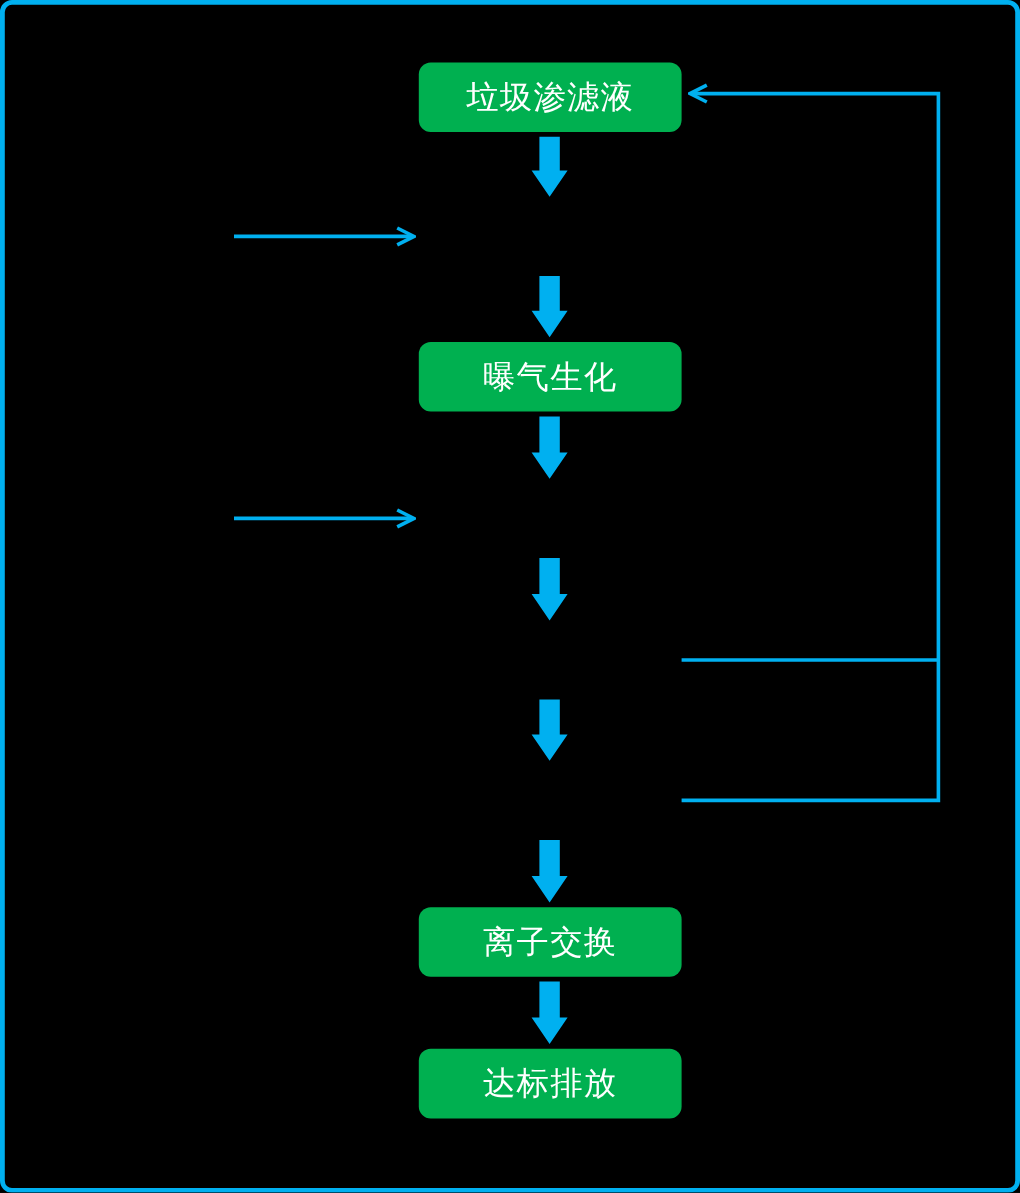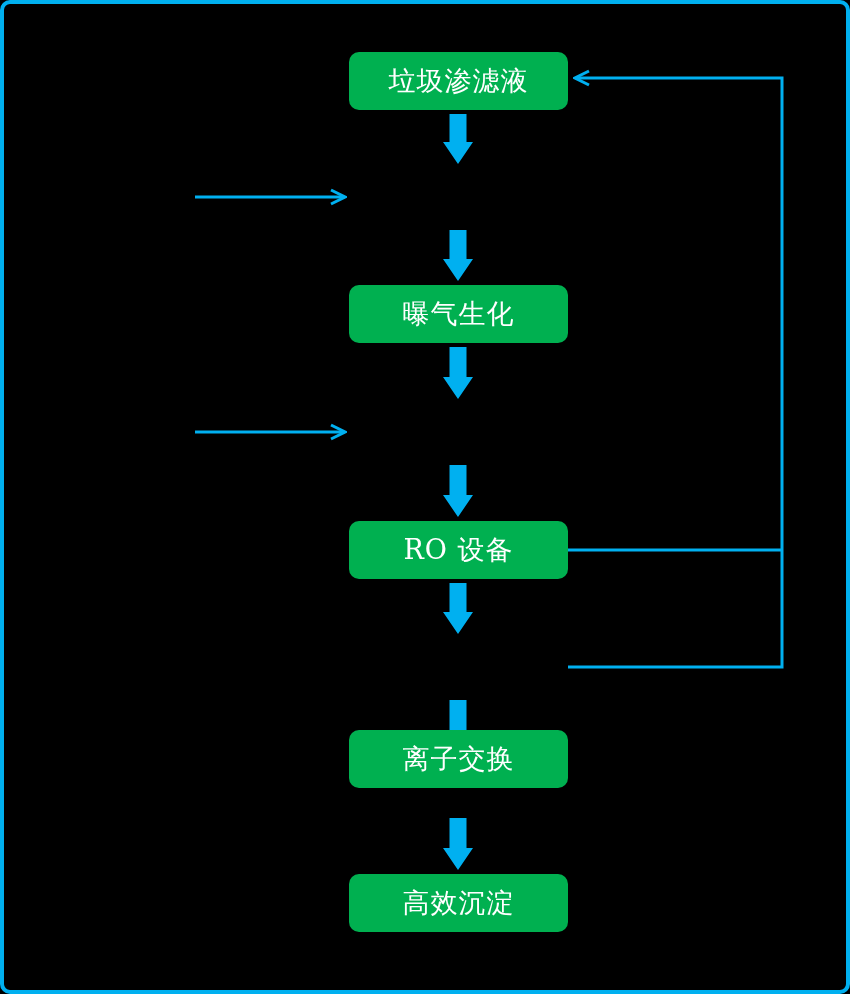--- a/index.html
+++ b/index.html
@@ -89,24 +89,21 @@
     <path class="thin-line" d="M568 550 L782 550"></path>
     <path class="thin-line" d="M568 667 L782 667 L782 78 L576 78" marker-end="url(#arrowOpen)"></path>
   </svg>
 
   <div class="node" style="top:52px">
     <span class="node-label">垃圾渗滤液</span>
   </div>
   <div class="node" style="top:285px">
     <span class="node-label">曝气生化</span>
   </div>
-  <div class="node" style="top:521px">
-    <span class="node-label">RO 设备</span>
-  </div>
-  <div class="node" style="top:730px">
+  <div class="node" style="top:756px">
     <span class="node-label">离子交换</span>
   </div>
   <div class="node" style="top:874px">
-    <span class="node-label">高效沉淀</span>
+    <span class="node-label">达标排放</span>
   </div>
 
   <div class="frame"></div>
 </div>
 
 </body></html>

